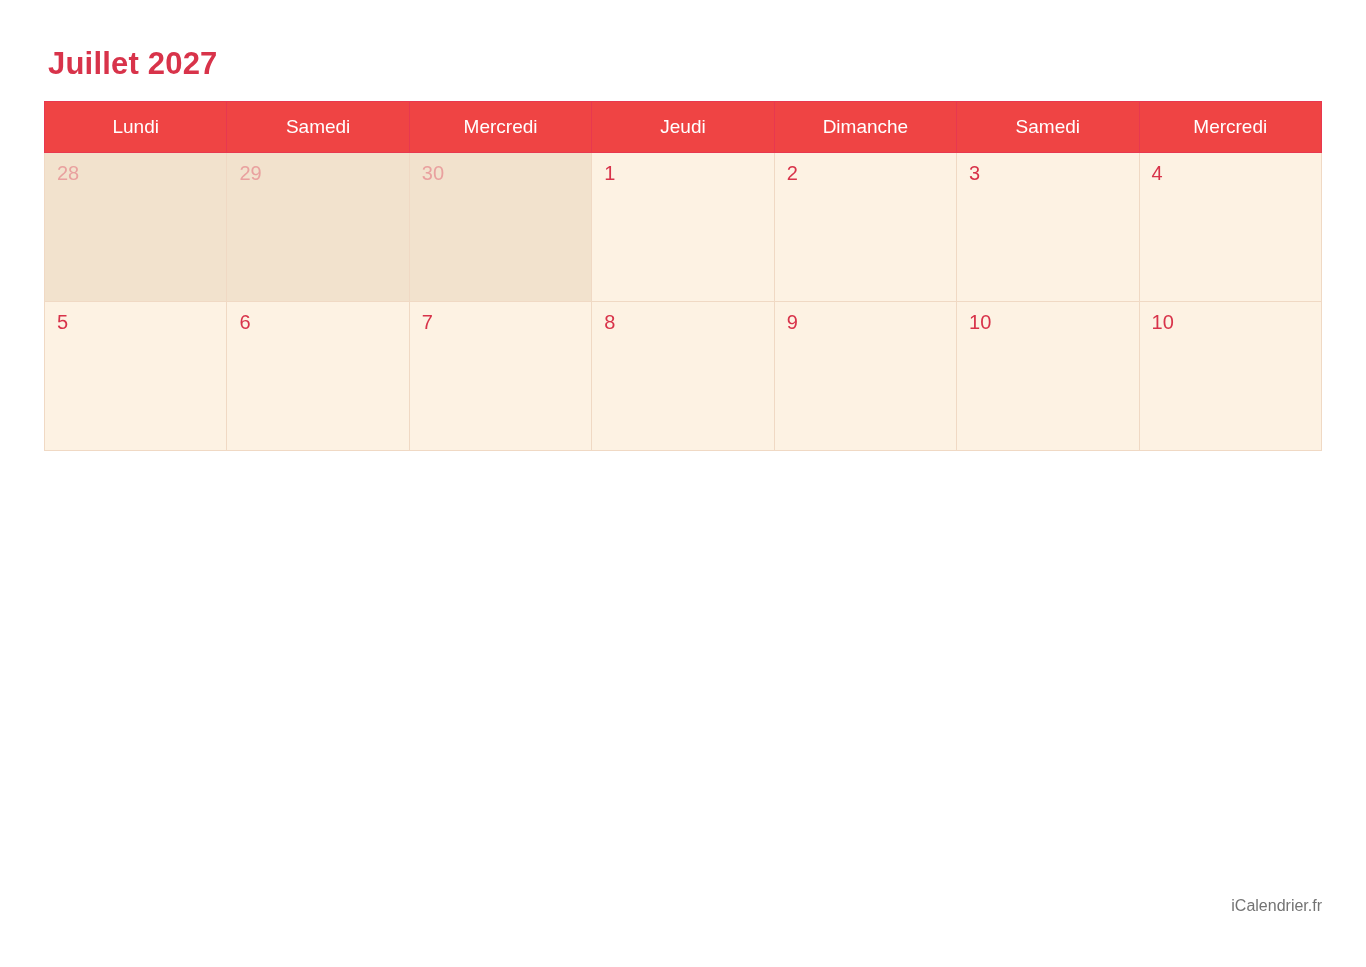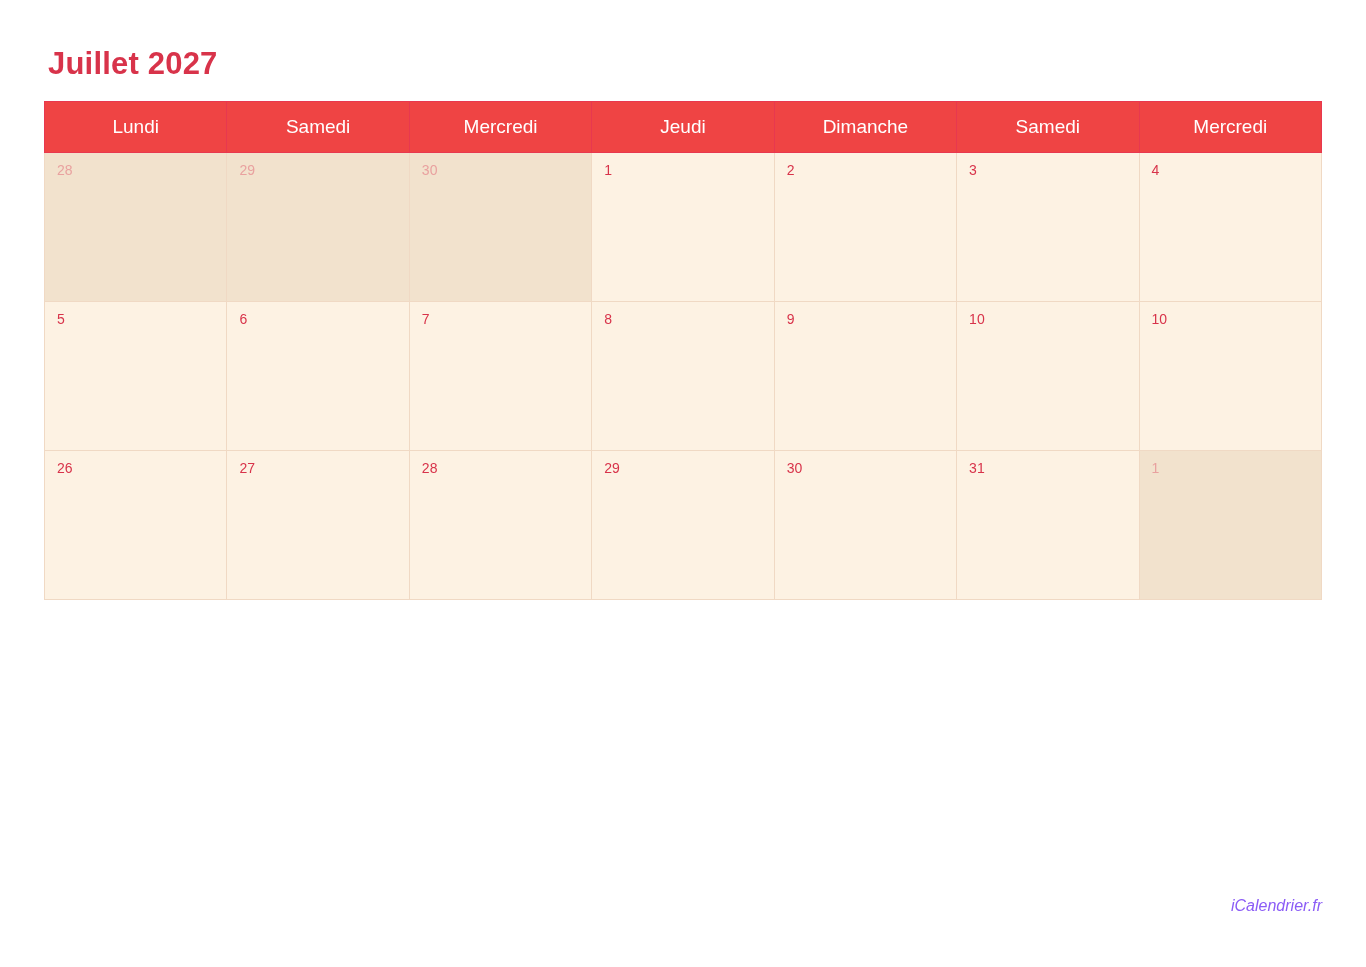--- a/index.html
+++ b/index.html
@@ -56,35 +56,34 @@
     padding: 0;
     position: relative;
   }
   .calendar td.out {
     background: #f2e2cd;
   }
   .daynum {
     position: absolute;
     left: 12px;
     top: 9px;
-    font-size: 14px;
+    font-size: 20px;
     color: #d8334a;
     text-align: center;
   }
   .out .daynum {
     color: #e9a19f;
   }
   .footer {
     position: absolute;
     right: 44px;
     top: 897px;
     font-size: 16px;
-    color: #8b5cf6;
+    color: #737373;
     text-align: right;
-    font-style: italic;
   }
 </style>
 </head>
 <body>
 
 <div class="page">
 
   <div class="title">Juillet 2027</div>
 
   <table class="calendar">
@@ -139,41 +138,18 @@
         <td>
             <span class="daynum">9</span>
           </td>
         <td>
             <span class="daynum">10</span>
           </td>
         <td>
             <span class="daynum">10</span>
           </td>
       </tr>
-      <tr>
-        <td>
-            <span class="daynum">26</span>
-          </td>
-        <td>
-            <span class="daynum">27</span>
-          </td>
-        <td>
-            <span class="daynum">28</span>
-          </td>
-        <td>
-            <span class="daynum">29</span>
-          </td>
-        <td>
-            <span class="daynum">30</span>
-          </td>
-        <td>
-            <span class="daynum">31</span>
-          </td>
-        <td class="out">
-            <span class="daynum">1</span>
-          </td>
-      </tr>
     </tbody>
   </table>
 
   <div class="footer">iCalendrier.fr</div>
 
 </div>
 
 </body></html>

